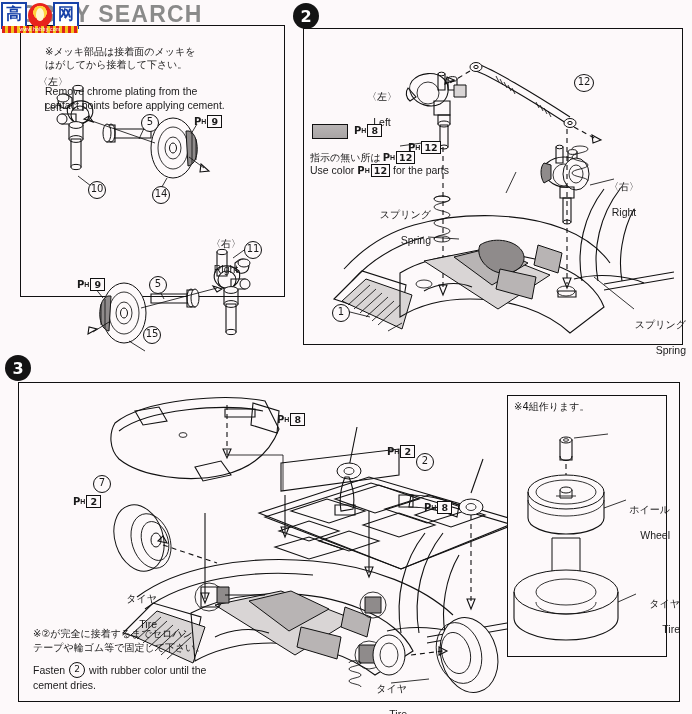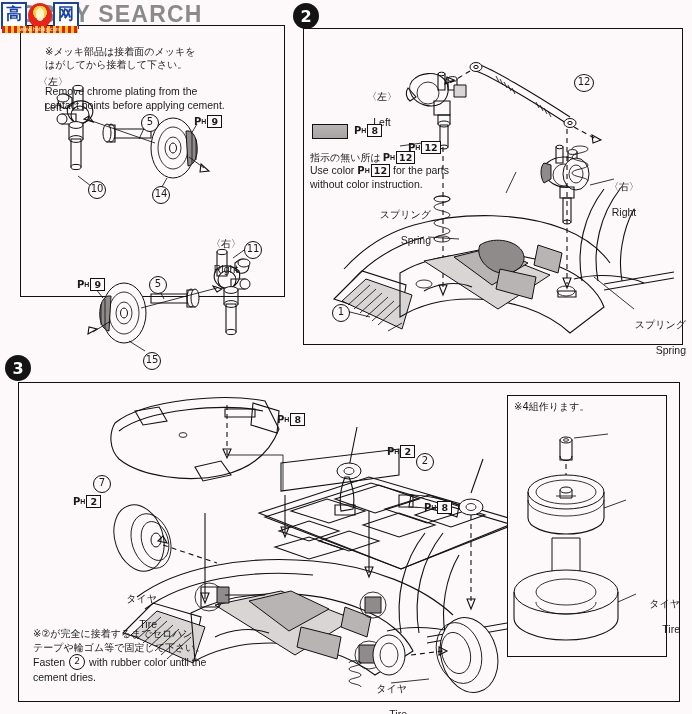--- a/index.html
+++ b/index.html
@@ -199,21 +199,21 @@
       <span class="sub">H</span>
       <span class="box">9</span>
     </div>
 
     <div class="lbl" style="left:185px;top:200px;width:40px;">
       <span class="jpline">〈右〉</span>
       <span class="enline">Right</span>
     </div>
     <span class="circ" style="left:128px;top:250px;">5</span>
     <span class="circ" style="left:223px;top:215px;">11</span>
-    <span class="circ" style="left:122px;top:326px;">15</span>
+    <span class="circ" style="left:122px;top:300px;">15</span>
     <div class="ph" style="left:56px;top:252px;">
       <span class="p">P</span>
       <span class="sub">H</span>
       <span class="box">9</span>
     </div>
   </div>
 
   <div class="step-badge" style="left:293px;top:3px;">2</div>
   <div class="panel" style="left:303px;top:28px;width:380px;height:317px;">
 
@@ -336,21 +336,20 @@
       </div>
       <div style="display:flex;align-items:center;gap:3px;">
         <span>Use color</span>
         <span class="ph" style="position:static;display:inline-flex;">
           <span class="p">P</span>
           <span class="sub">H</span>
           <span class="box">12</span>
         </span>
         <span>for the parts</span>
       </div>
-      <div>without color instruction.</div>
     </div>
 
     <div class="lbl l" style="left:57px;top:168px;width:70px;">
       <span class="jpline">スプリング</span>
       <span class="enline">Spring</span>
     </div>
     <div class="lbl l" style="left:312px;top:278px;width:70px;">
       <span class="jpline">スプリング</span>
       <span class="enline">Spring</span>
     </div>
@@ -477,21 +476,21 @@
       <span class="enline">Tire</span>
     </div>
     <div class="lbl l" style="left:338px;top:288px;width:50px;">
       <span class="jpline">タイヤ</span>
       <span class="enline">Tire</span>
     </div>
 
     <div style="position:absolute;left:14px;top:244px;width:300px;font-size:10.5px;line-height:1.36;">
       <div class="jpline" style="white-space:pre-line;">※②が完全に接着するまでセロハン
   テープや輪ゴム等で固定して下さい。</div>
-      <div style="display:flex;align-items:center;gap:4px;">
+      <div style="display:flex;align-items:center;gap:4px;margin-top:8px;">
         <span>Fasten</span>
         <span class="circ" style="position:static;display:inline-block;width:14px;height:14px;line-height:12px;font-size:9px;">2</span>
         <span>with rubber color until the</span>
       </div>
       <div>cement dries.</div>
     </div>
 
     <div class="inset" style="left:488px;top:12px;width:160px;height:262px;">
       <div style="position:absolute;left:6px;top:4px;width:148px;font-size:10px;line-height:1.35;">
         <span class="jpline">※4組作ります。</span>
@@ -519,19 +518,23 @@
         <ellipse class="fillw" cx="58" cy="196" rx="52" ry="22"></ellipse>
         <ellipse class="ln-t" cx="58" cy="196" rx="30" ry="13"></ellipse>
         <path class="ln" d="M6 196 v26 c0,12 23,22 52,22 c29,0 52,-10 52,-22 V196"></path>
         <path class="ln-t" d="M28 206 c0,7 13,12 30,12 c17,0 30,-5 30,-12"></path>
 
         <path class="lead" d="M66 42 L100 38"></path>
         <path class="lead" d="M96 112 L118 104"></path>
         <path class="lead" d="M110 206 L128 198"></path>
       </svg>
 
+      <div class="lbl l" style="left:118px;top:96px;width:44px;">
+        <span class="jpline">ホイール</span>
+        <span class="enline">Wheel</span>
+      </div>
       <div class="lbl l" style="left:128px;top:190px;width:44px;">
         <span class="jpline">タイヤ</span>
         <span class="enline">Tire</span>
       </div>
     </div>
   </div>
 </div>
 
 </body></html>

